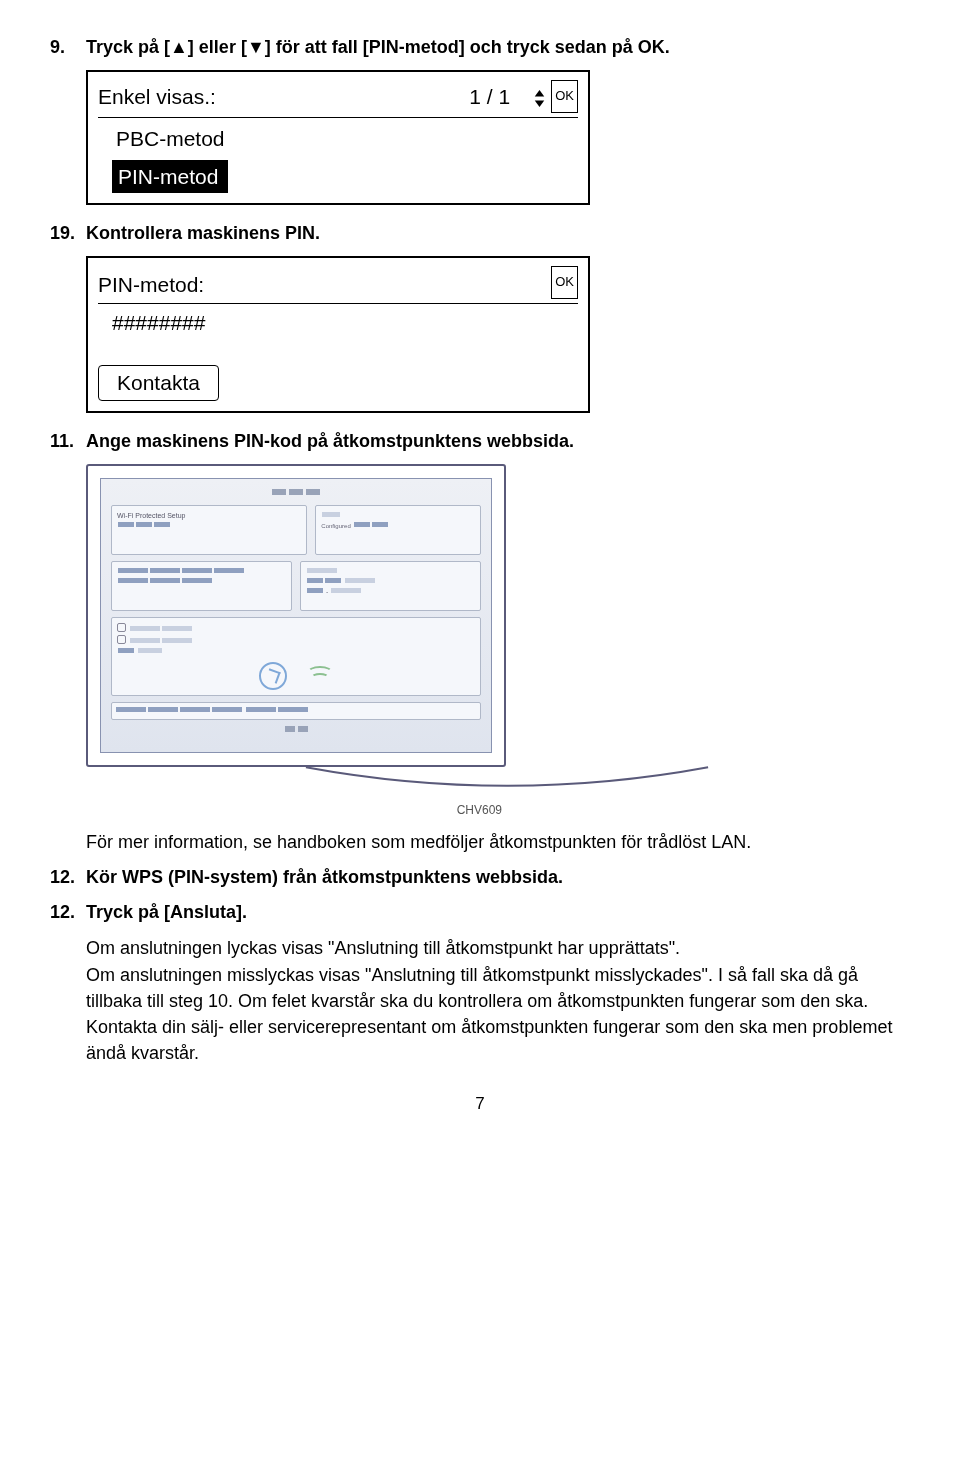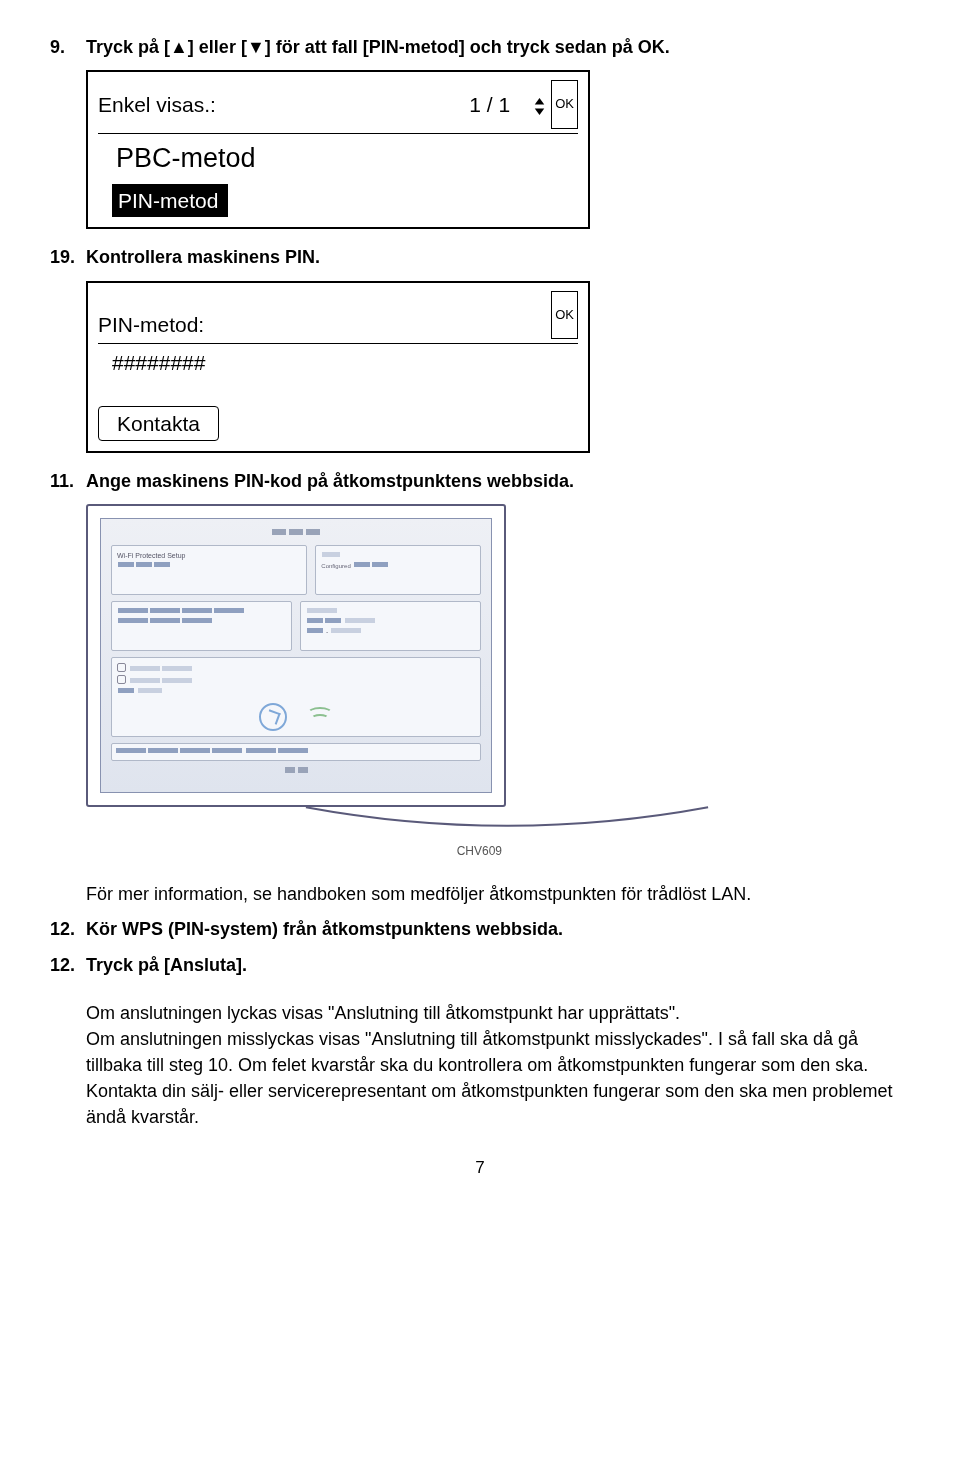--- a/index.html
+++ b/index.html
@@ -47,27 +47,27 @@
     margin-right: 22px;
   }
   .spinner-icon svg {
     width: 15px;
     height: 19px;
     vertical-align: middle;
   }
   .ok-box {
     border: 1.5px solid #000;
     font-size: 13px;
-    padding: 16px 3px;
+    padding: 8px 3px;
     margin-left: 4px;
     display: inline-block;
     line-height: 1.15;
   }
   .lcd-opt {
-    font-size: 27px;
+    font-size: 21px;
     padding: 3px 4px;
     margin-left: 14px;
     margin-top: 3px;
   }
   .lcd-opt-selected {
     background: #000;
     color: #fff;
     display: inline-block;
     padding: 2px 10px 2px 6px;
     margin-left: 14px;
@@ -159,21 +159,21 @@
   .caption-label {
     text-align: right;
     font-size: 12px;
     color: #555;
     margin-left: 36px;
     width: 416px;
     margin-top: 2px;
   }
   .para {
     margin-left: 36px;
-    margin-top: 22px;
+    margin-top: 10px;
     font-size: 18px;
     line-height: 1.45;
   }
   .page-num {
     text-align: center;
     margin-top: 26px;
     font-size: 17px;
   }
 </style>
 </head>

